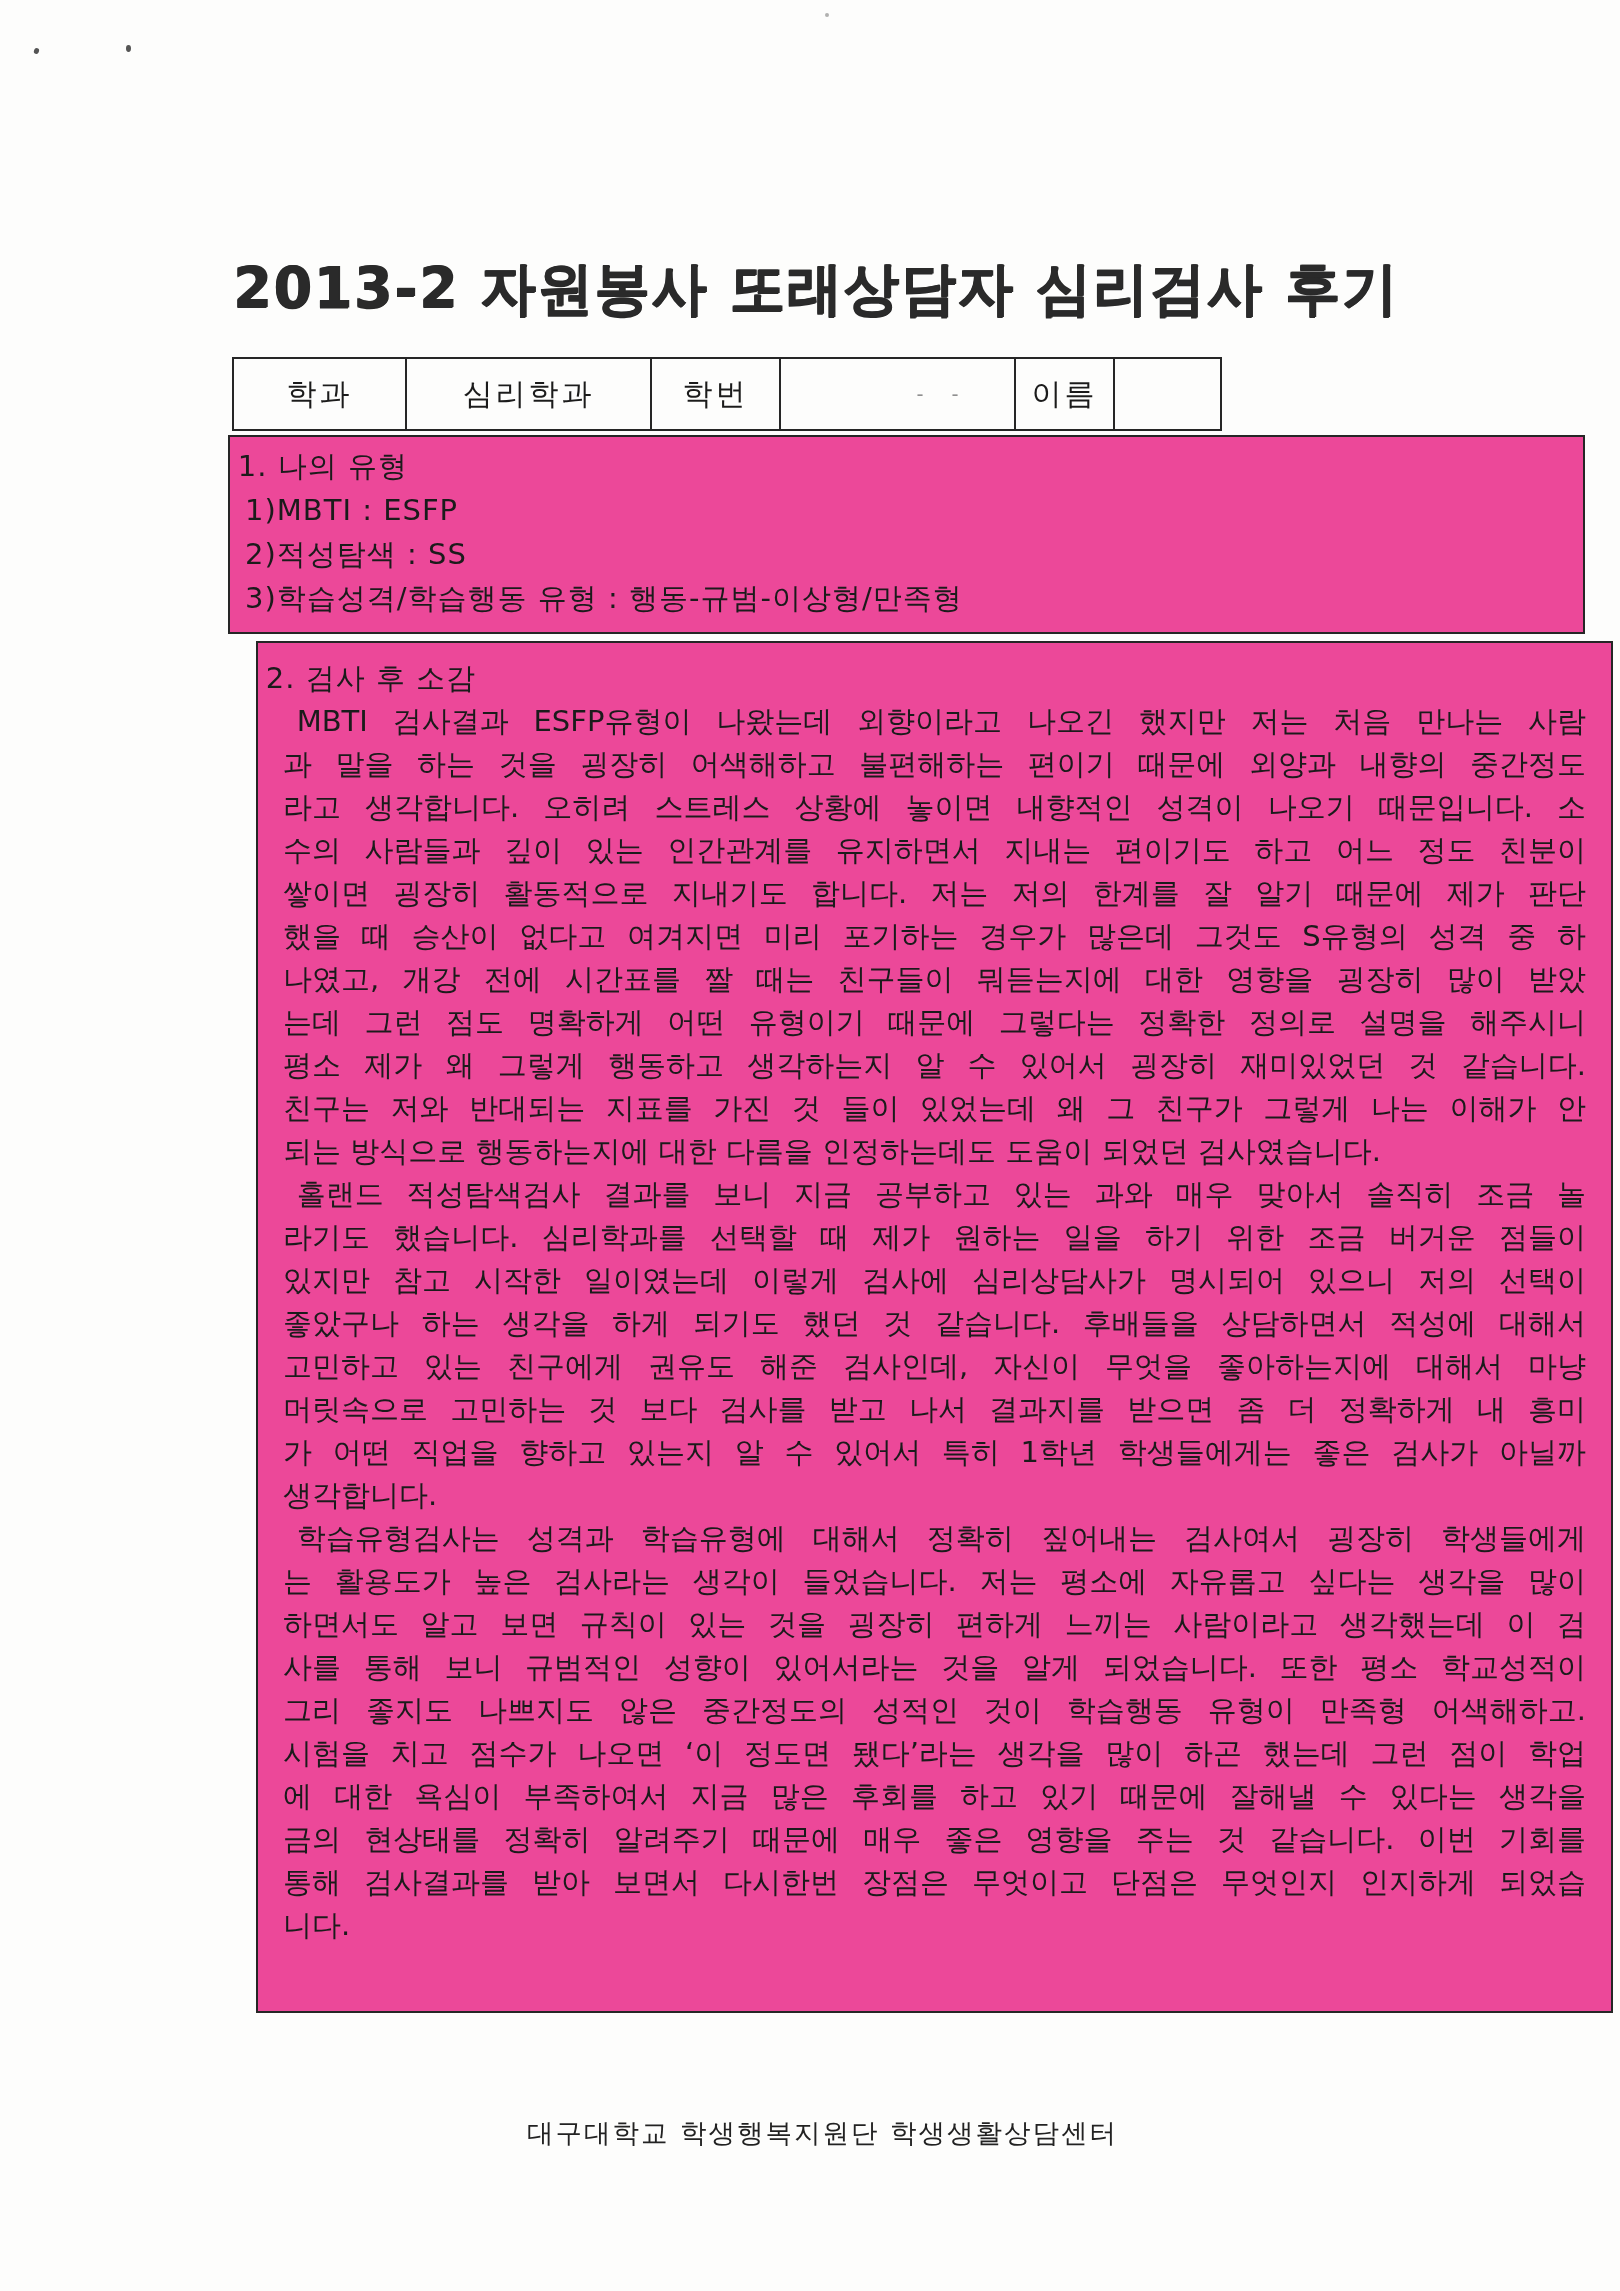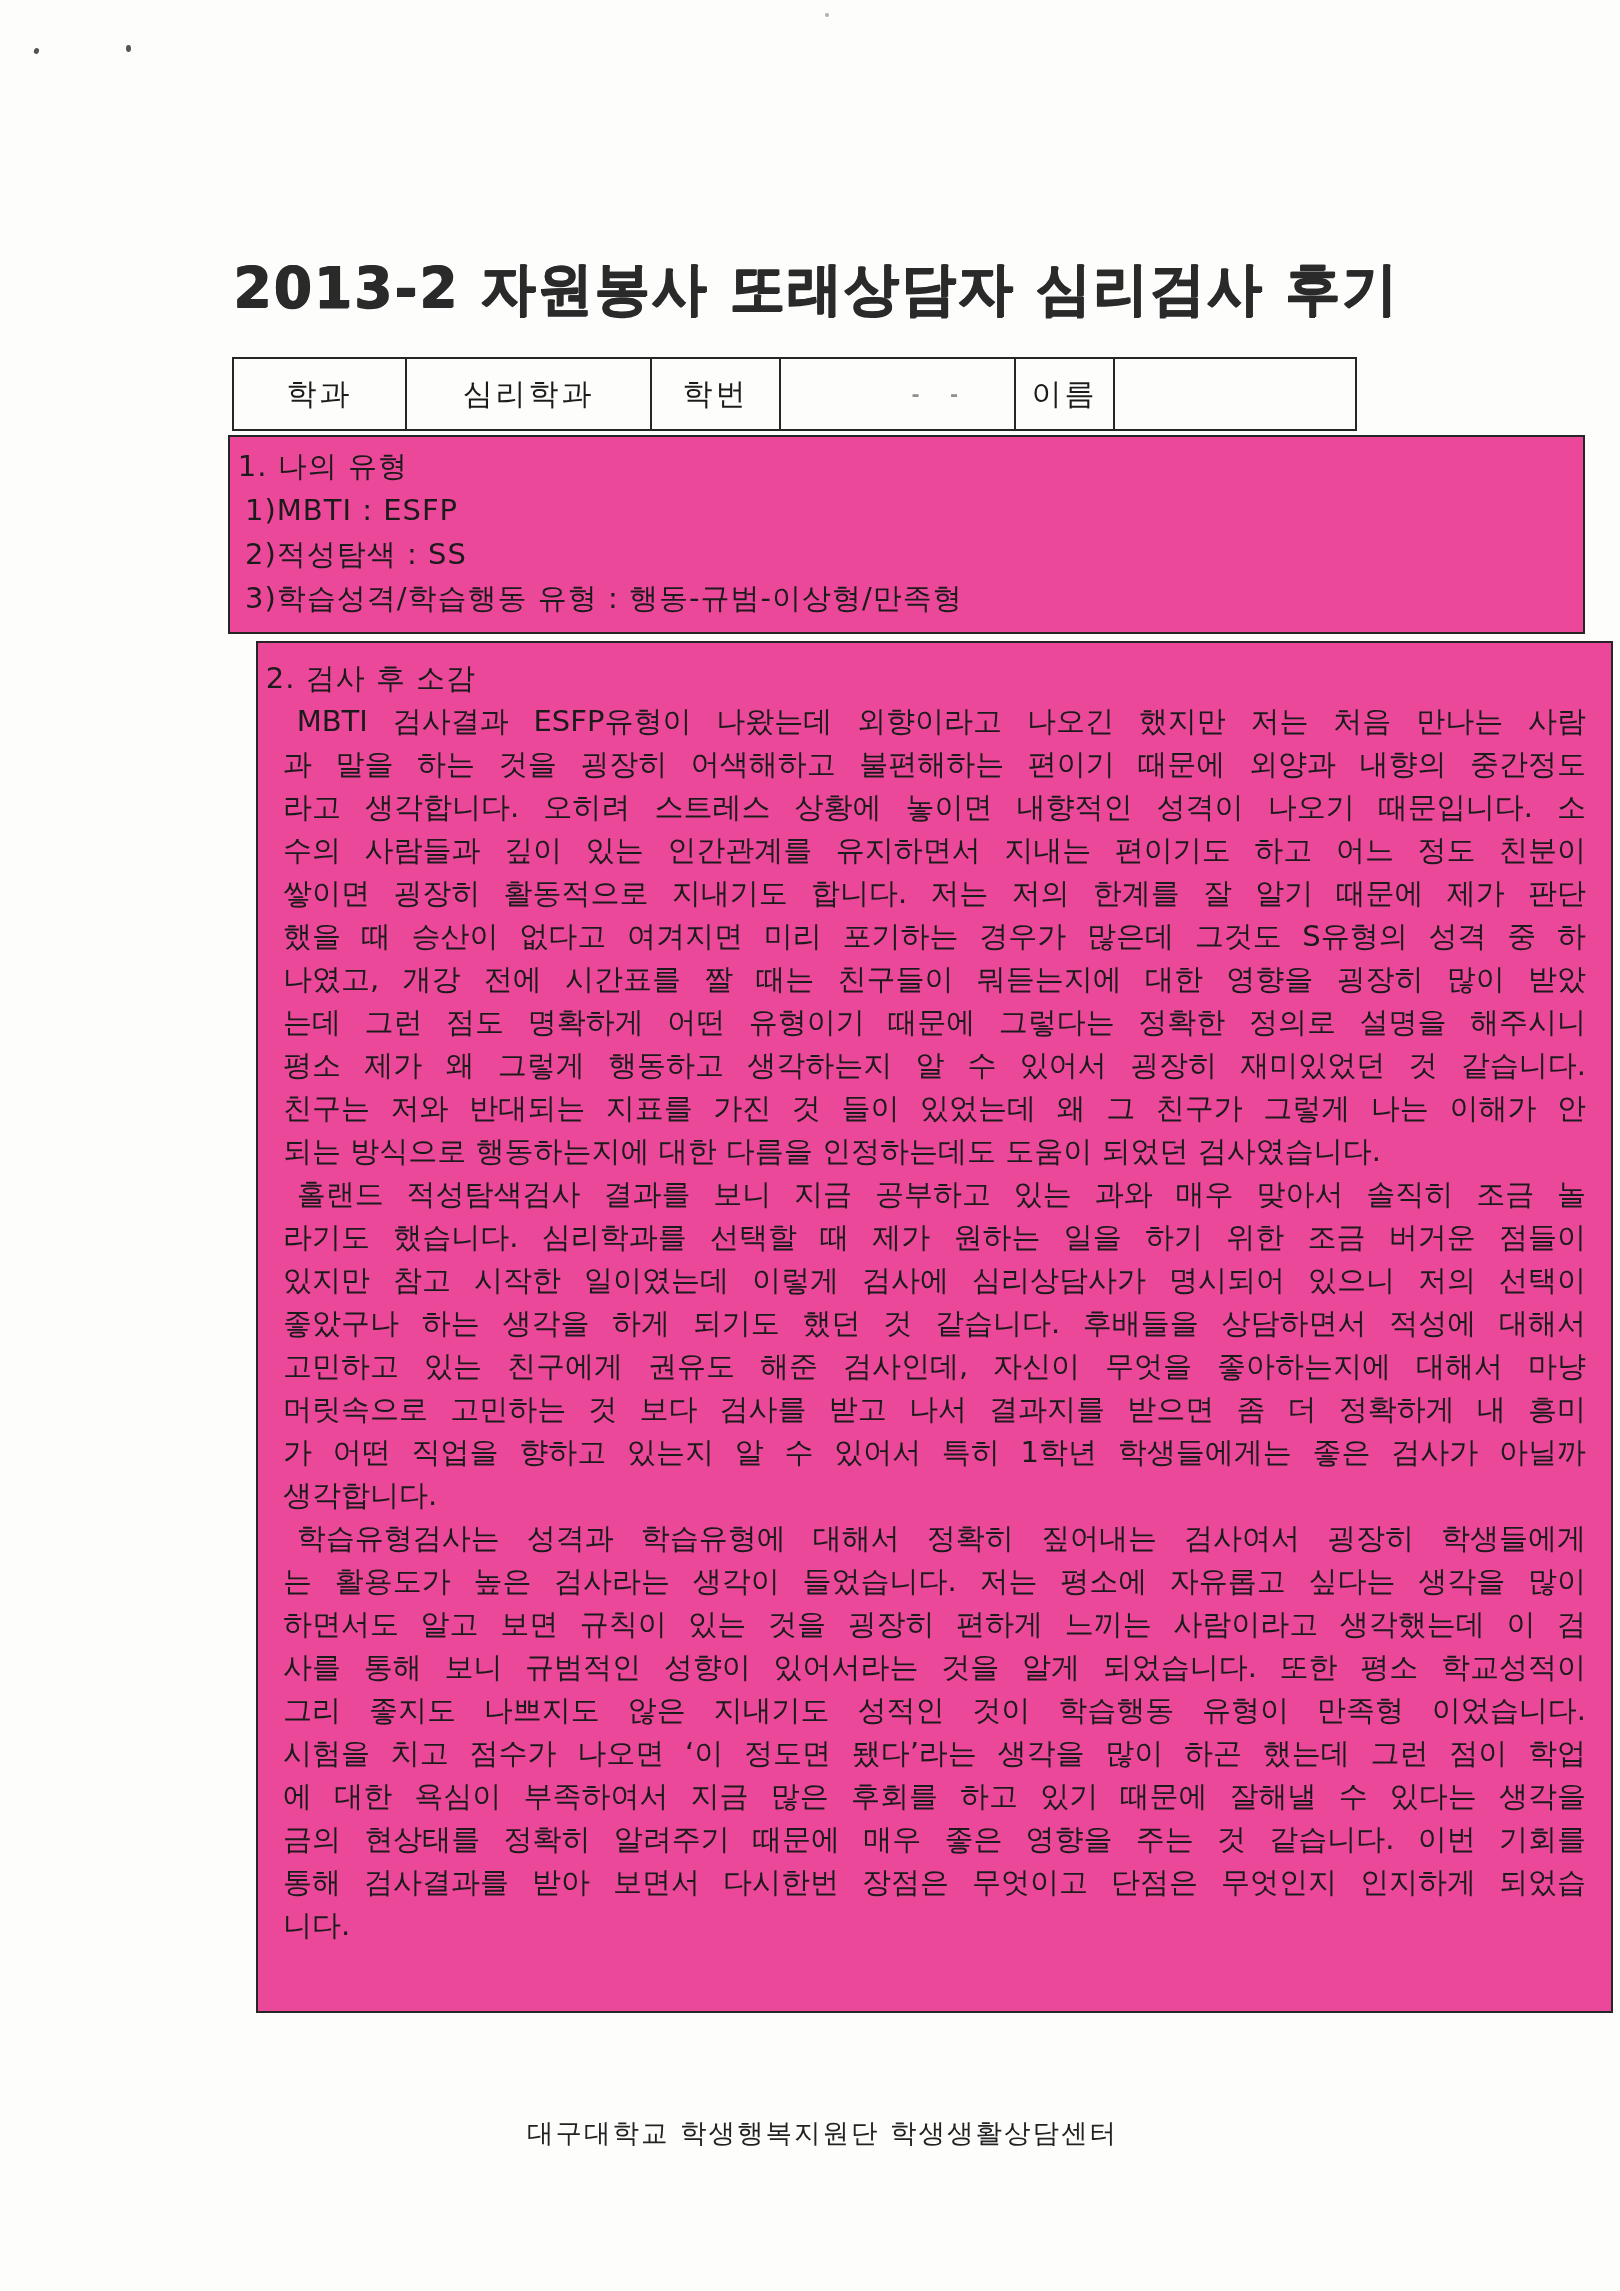--- a/index.html
+++ b/index.html
@@ -39,25 +39,26 @@
     text-shadow: 1.2px 0 0 currentColor, 0 1px 0 currentColor;
     transform: scaleY(1.04);
     transform-origin: left top;
     white-space: nowrap;
   }
 
   .info-table {
     position: absolute;
     left: 232px;
     top: 357px;
-    width: 1125px;
+    width: 990px;
     height: 74px;
     box-sizing: border-box;
     border: 2.9px solid #262626;
     display: flex;
+    font-family: Liberation Serif, serif;
   }
   .cell {
     box-sizing: border-box;
     border-right: 2.9px solid #262626;
     display: flex;
     align-items: center;
     justify-content: center;
     font-size: 30px;
     letter-spacing: 2.9px;
     overflow: hidden;
@@ -178,21 +179,21 @@
         <div class="body-line">있지만 참고 시작한 일이였는데 이렇게 검사에 심리상담사가 명시되어 있으니 저의 선택이</div>
         <div class="body-line">좋았구나 하는 생각을 하게 되기도 했던 것 같습니다. 후배들을 상담하면서 적성에 대해서</div>
         <div class="body-line">고민하고 있는 친구에게 권유도 해준 검사인데, 자신이 무엇을 좋아하는지에 대해서 마냥</div>
         <div class="body-line">머릿속으로 고민하는 것 보다 검사를 받고 나서 결과지를 받으면 좀 더 정확하게 내 흥미</div>
         <div class="body-line">가 어떤 직업을 향하고 있는지 알 수 있어서 특히 1학년 학생들에게는 좋은 검사가 아닐까</div>
         <div class="body-line para-end">생각합니다.</div>
         <div class="body-line para-start">학습유형검사는 성격과 학습유형에 대해서 정확히 짚어내는 검사여서 굉장히 학생들에게</div>
         <div class="body-line">는 활용도가 높은 검사라는 생각이 들었습니다. 저는 평소에 자유롭고 싶다는 생각을 많이</div>
         <div class="body-line">하면서도 알고 보면 규칙이 있는 것을 굉장히 편하게 느끼는 사람이라고 생각했는데 이 검</div>
         <div class="body-line">사를 통해 보니 규범적인 성향이 있어서라는 것을 알게 되었습니다. 또한 평소 학교성적이</div>
-        <div class="body-line">그리 좋지도 나쁘지도 않은 지내기도 성적인 것이 학습행동 유형이 만족형 이었습니다.</div>
+        <div class="body-line">그리 좋지도 나쁘지도 않은 중간정도의 성적인 것이 학습행동 유형이 만족형 어색해하고.</div>
         <div class="body-line">시험을 치고 점수가 나오면 ‘이 정도면 됐다’라는 생각을 많이 하곤 했는데 그런 점이 학업</div>
         <div class="body-line">에 대한 욕심이 부족하여서 지금 많은 후회를 하고 있기 때문에 잘해낼 수 있다는 생각을</div>
         <div class="body-line">금의 현상태를 정확히 알려주기 때문에 매우 좋은 영향을 주는 것 같습니다. 이번 기회를</div>
         <div class="body-line">통해 검사결과를 받아 보면서 다시한번 장점은 무엇이고 단점은 무엇인지 인지하게 되었습</div>
         <div class="body-line para-end">니다.</div>
       </div>
   </div>
 
   <div class="footer">대구대학교 학생행복지원단 학생생활상담센터</div>
 

